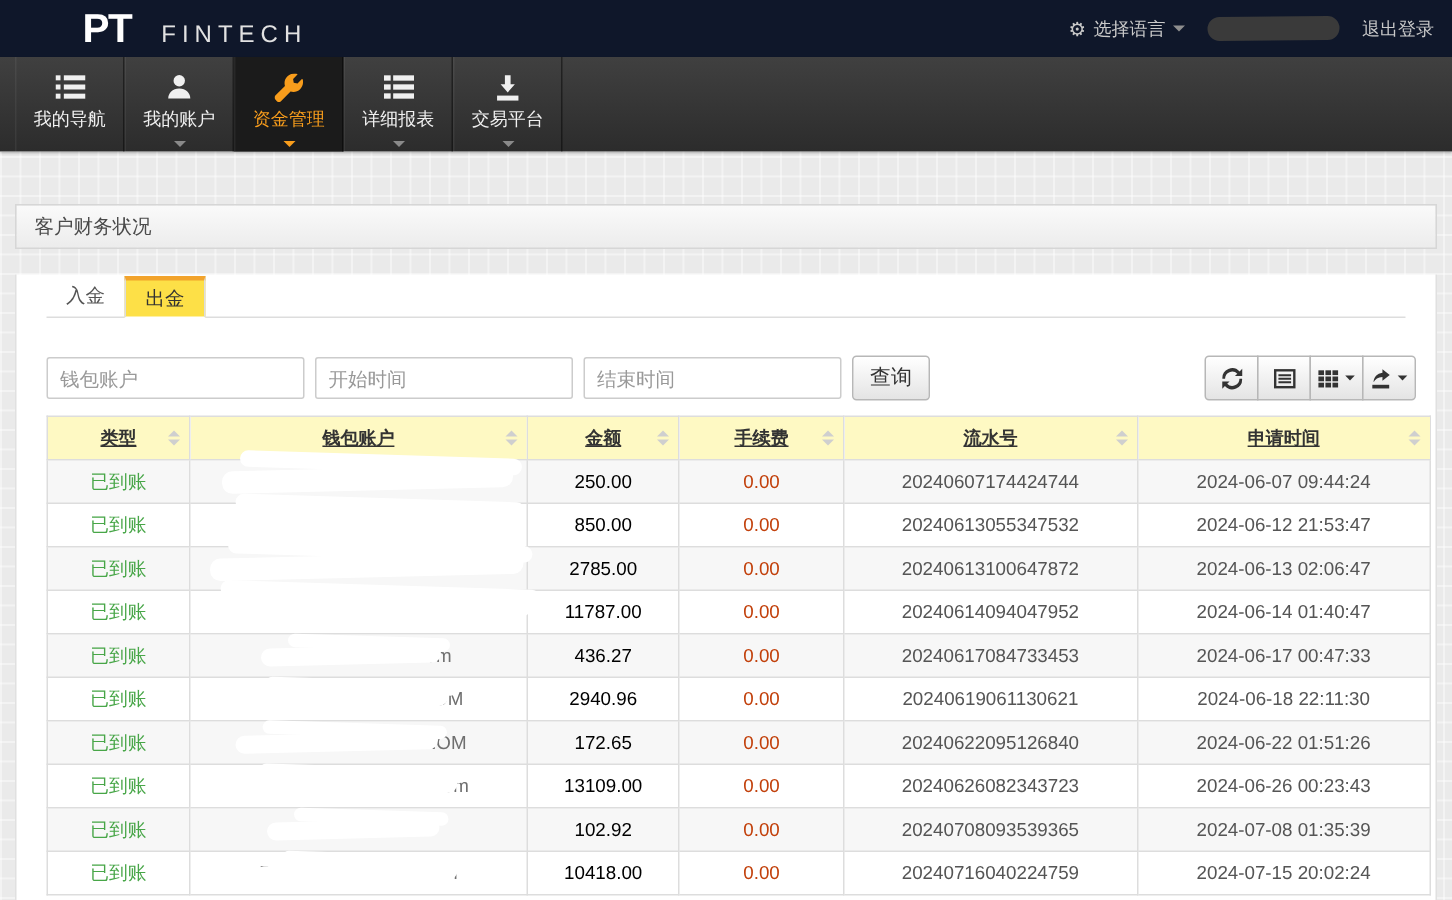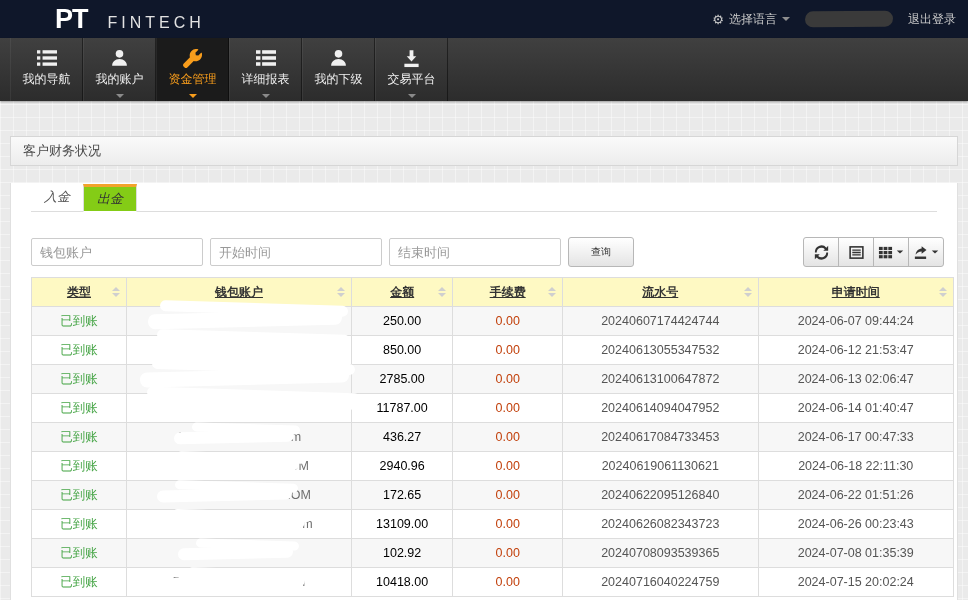--- a/index.html
+++ b/index.html
@@ -37,31 +37,31 @@
     border-left:4px solid transparent; border-right:4px solid transparent; border-top:4px solid #8a8a8a; }
   .nav-item.active .nav-caret { border-top-color:#f89d1c; }
 
   
   .panel-title { margin:35px 10px 0; height:30px; line-height:28px; background:linear-gradient(#fafafa,#ececec);
     border:1px solid #d6d6d6; color:#4a4a4a; font-size:13px; padding-left:12px; }
   .content { margin:0 10px; background:#fff; border:1px solid #e0e0e0; border-top:none; height:437px; }
 
   
   .tabs { margin:17px 20px 0; display:flex; border-bottom:1px solid #ddd; height:29px; align-items:flex-end; }
-  .tab { padding:0 13px; font-size:13px; color:#555; line-height:28px; cursor:pointer;font-style:italic; }
-  .tab.active { background:#84cc16; border:1px solid #ddd; border-bottom:1px solid #fff; border-top:3px solid #f2a32b;
+  .tab { padding:0 13px; font-size:13px; color:#555; line-height:28px; cursor:pointer; }
+  .tab.active { background:#fde047; border:1px solid #ddd; border-bottom:1px solid #fff; border-top:3px solid #f2a32b;
     line-height:24px; margin-bottom:-1px; color:#333; }
 
   
   .filter-row { margin:25px 13px 10px 20px; display:flex; align-items:center; }
   .filter-input { width:172px; height:28px; border:1px solid #ccc; border-radius:2px; padding:0 8px;
     font-size:13px; color:#555; margin-right:7px; font-family:inherit; outline:none; }
   .filter-input::placeholder { color:#999; }
-  .search-btn { height:30px; padding:0 22px; border:1px solid #b7b7b7; border-radius:3px;
-    background:linear-gradient(#fff,#e4e4e4); font-size:10px; color:#333; cursor:pointer; font-family:inherit; }
+  .search-btn { height:30px; padding:0 11px; border:1px solid #b7b7b7; border-radius:3px;
+    background:linear-gradient(#fff,#e4e4e4); font-size:14px; color:#333; cursor:pointer; font-family:inherit; }
   .toolbar { margin-left:auto; display:flex; }
   .tool-btn { width:36px; height:30px; border:1px solid #b7b7b7; background:linear-gradient(#fff,#e4e4e4);
     display:flex; align-items:center; justify-content:center; gap:3px; margin-left:-1px; cursor:pointer; color:#333; }
   .tool-btn:first-child { border-radius:3px 0 0 3px; margin-left:0; }
   .tool-btn:last-child { border-radius:0 3px 3px 0; }
   .tool-btn .caret-dn { border-top-color:#333; transform:scale(.8); }
 
   
   table { border-collapse:collapse; margin:0 5px 0 20px; width:923px; table-layout:fixed; font-size:12.5px; }
   th,td { border:1px solid #ddd; height:29px; text-align:center; padding:0 4px; overflow:visible; }
@@ -145,30 +145,20 @@
           <rect y="1" width="4" height="3.2"></rect>
           <rect x="5.5" y="1" width="12.5" height="3.2"></rect>
           <rect y="6.4" width="4" height="3.2"></rect>
           <rect x="5.5" y="6.4" width="12.5" height="3.2"></rect>
           <rect y="11.8" width="4" height="3.2"></rect>
           <rect x="5.5" y="11.8" width="12.5" height="3.2"></rect>
         </svg>
       </span>
     <span class="nav-label">详细报表</span>
     <span class="nav-caret"></span>
-  </div>
-    <div class="nav-item">
-    <span class="nav-icon">
-        <svg viewBox="0 0 16 16" width="19" height="19" fill="currentColor">
-          <circle cx="8" cy="4.1" r="3.2"></circle>
-          <path d="M8 8.4c-3.8 0-6.2 2.6-6.2 5.6h12.4c0-3-2.4-5.6-6.2-5.6z"></path>
-        </svg>
-      </span>
-    <span class="nav-label">我的下级</span>
-
   </div>
     <div class="nav-item">
     <span class="nav-icon">
         <svg viewBox="0 0 16 16" width="19" height="19" fill="currentColor">
           <path d="M6.4 1h3.2v5H12L8 10.6 4 6h2.4z"></path>
           <rect x="2" y="12.4" width="12" height="2.8"></rect>
         </svg>
       </span>
     <span class="nav-label">交易平台</span>
     <span class="nav-caret"></span>

